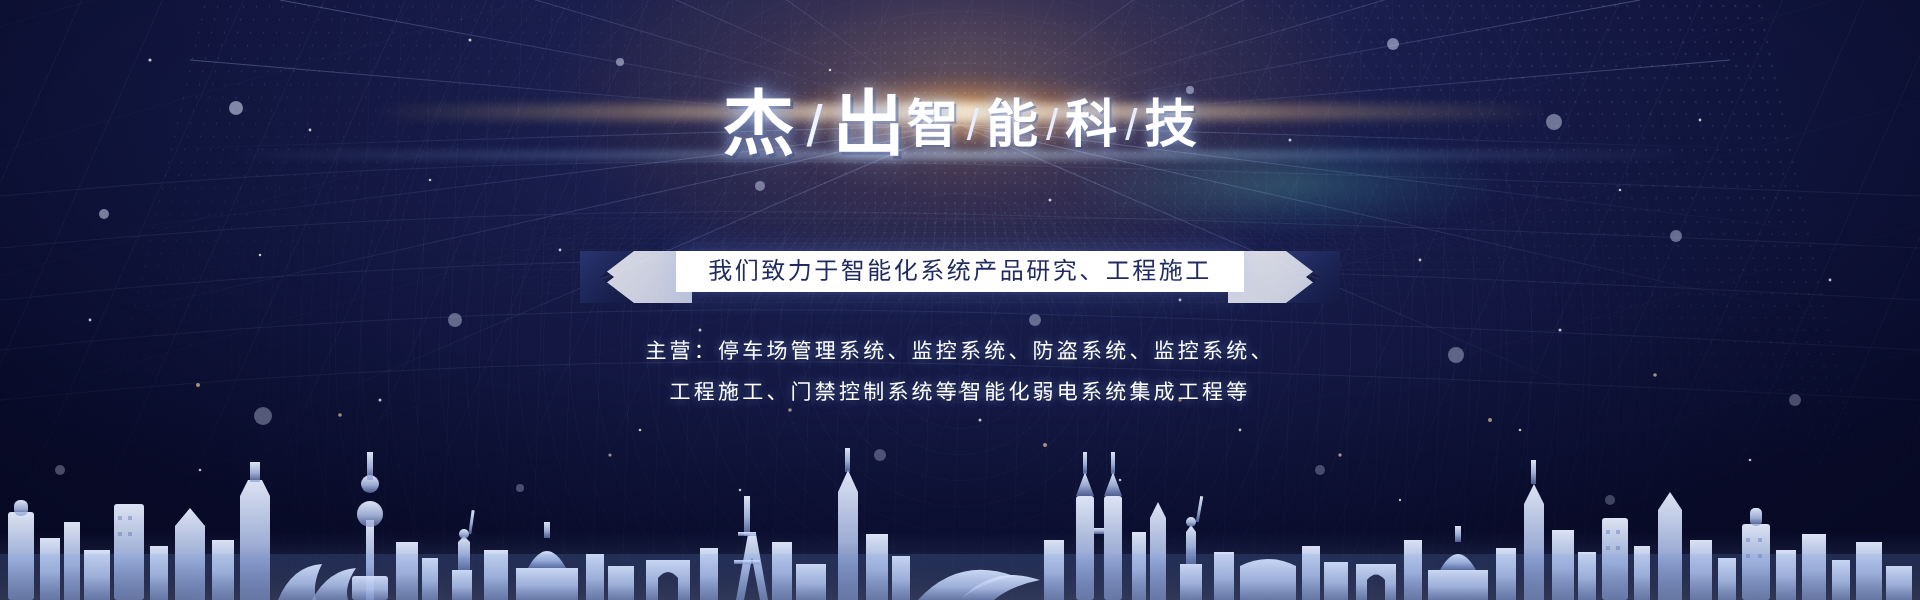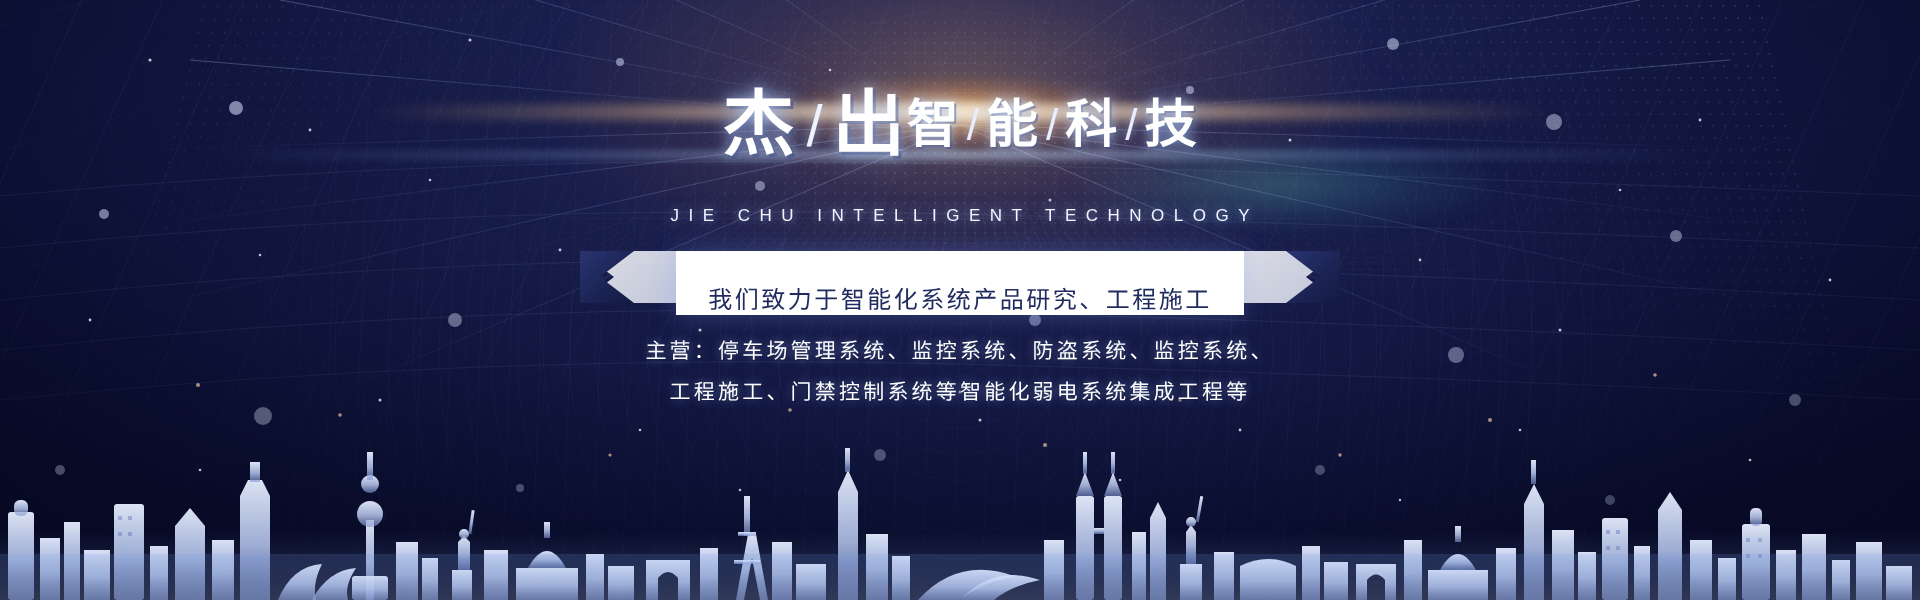--- a/index.html
+++ b/index.html
@@ -182,23 +182,23 @@
   .ribbon-tail.right{ right:0; clip-path:polygon(0 0, 100% 0, calc(100% - 34px) 50%, 100% 100%, 0 100%); }
 
   .ribbon-fold{
     position:absolute; top:0; width:54px; height:52px;
     background:linear-gradient(135deg,#2a3470 0%,#1b2353 60%,#141a42 100%);
   }
   .ribbon-fold.left{ left:0; clip-path:polygon(0 0, 54px 0, 20px 50%, 54px 100%, 0 100%); }
   .ribbon-fold.right{ right:0; clip-path:polygon(0 0, 54px 0, 54px 100%, 0 100%, 34px 50%); }
 
   .ribbon-main{
-    position:absolute; left:96px; right:96px; top:0; height:64px;
+    position:absolute; left:96px; right:96px; top:0; height:41px;
     background:#ffffff;
-    display:flex; align-items:flex-end; justify-content:center;
+    display:flex; align-items:flex-start; justify-content:center;
     box-shadow:0 0 26px rgba(130,170,255,.28);
   }
   .ribbon-main span{
     font-size:24px; font-weight:500; color:#1f2a5e; letter-spacing:2.5px;
     white-space:nowrap;
   }
 
   
   .desc{
     position:absolute; left:0; right:0; top:330px;
@@ -504,21 +504,20 @@
       <span class="t-big">出</span>
       <span class="t-mid">智</span>
       <span class="t-slash-sm">/</span>
       <span class="t-mid">能</span>
       <span class="t-slash-sm">/</span>
       <span class="t-mid">科</span>
       <span class="t-slash-sm">/</span>
       <span class="t-mid">技</span>
     </div>
 
-    <div class="subtitle-en">JIE CHU INTELLIGENT TECHNOLOGY</div>
 
     <div class="ribbon-wrap">
       <div class="ribbon-tail left"></div>
       <div class="ribbon-tail right"></div>
       <div class="ribbon-fold left"></div>
       <div class="ribbon-fold right"></div>
       <div class="ribbon-main">
         <span>我们致力于智能化系统产品研究、工程施工</span>
       </div>
     </div>

